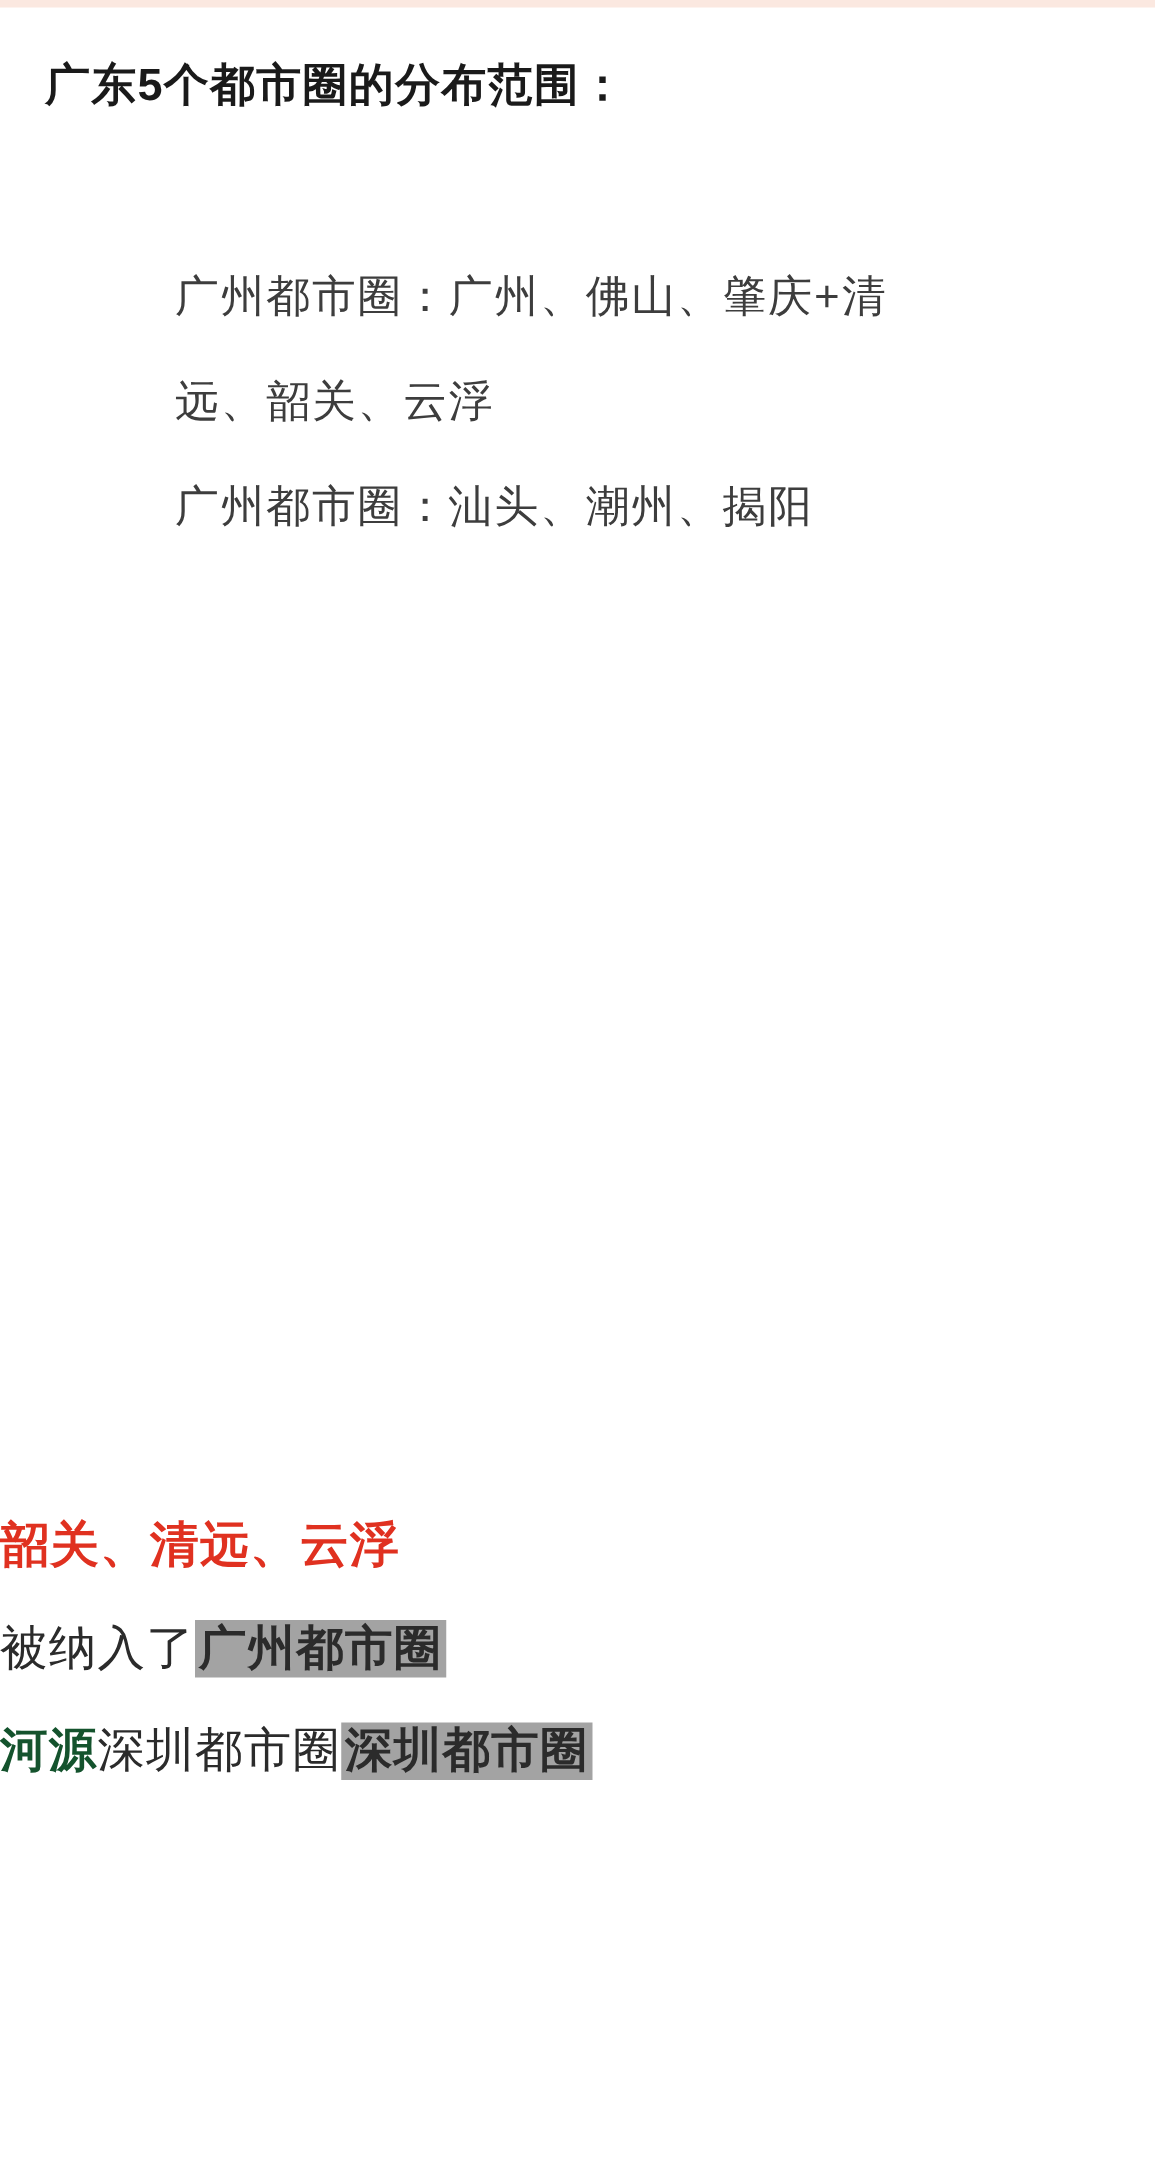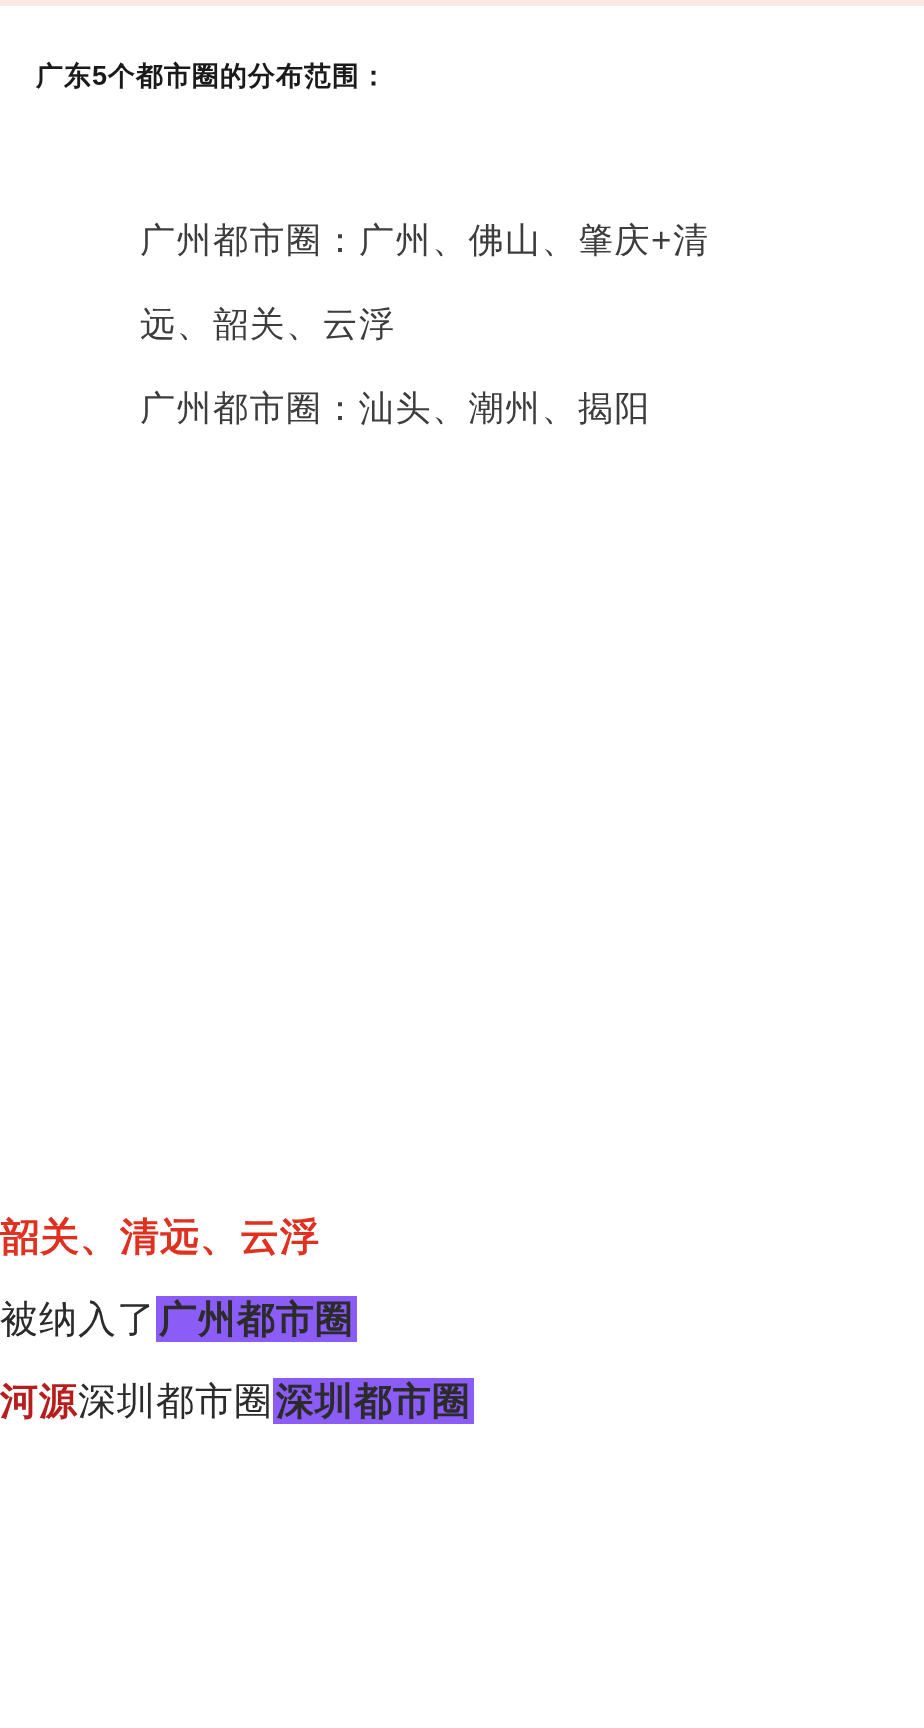--- a/index.html
+++ b/index.html
@@ -23,33 +23,34 @@
   .top-rule {
     position: absolute;
     top: 0;
     left: 0;
     width: 924px;
     height: 6px;
     background: #fbe8e0;
   }
   .title {
     position: absolute;
-    top: 58px;
+    top: 44px;
     left: 36px;
-    font-size: 27px;
+    font-size: 36px;
     font-weight: bold;
     color: #1a1a1a;
     letter-spacing: 1px;
     white-space: nowrap;
   }
   .body-block {
     position: absolute;
     top: 198px;
     left: 140px;
     width: 620px;
+    font-family: Liberation Mono, monospace;
   }
   .body-line {
     font-size: 35px;
     line-height: 84px;
     color: #3d3d3d;
     letter-spacing: 1.5px;
     word-break: break-all;
   }
   .fade {
     position: absolute;
@@ -71,25 +72,25 @@
     line-height: 82px;
     color: #2b2b2b;
     letter-spacing: 1px;
   }
   .bottom-line.emph {
     font-weight: bold;
     color: #e03120;
     font-size: 39px;
   }
   .red {
-    color: #b91c1c;
+    color: #14532d;
     font-weight: bold;
   }
   .hl {
-    background: #8b5cf6;
+    background: #a3a3a3;
     font-weight: bold;
     color: #2b2b2b;
     padding: 2px 3px;
   }
 </style>
 </head>
 <body>
 
 <div class="page">
 

